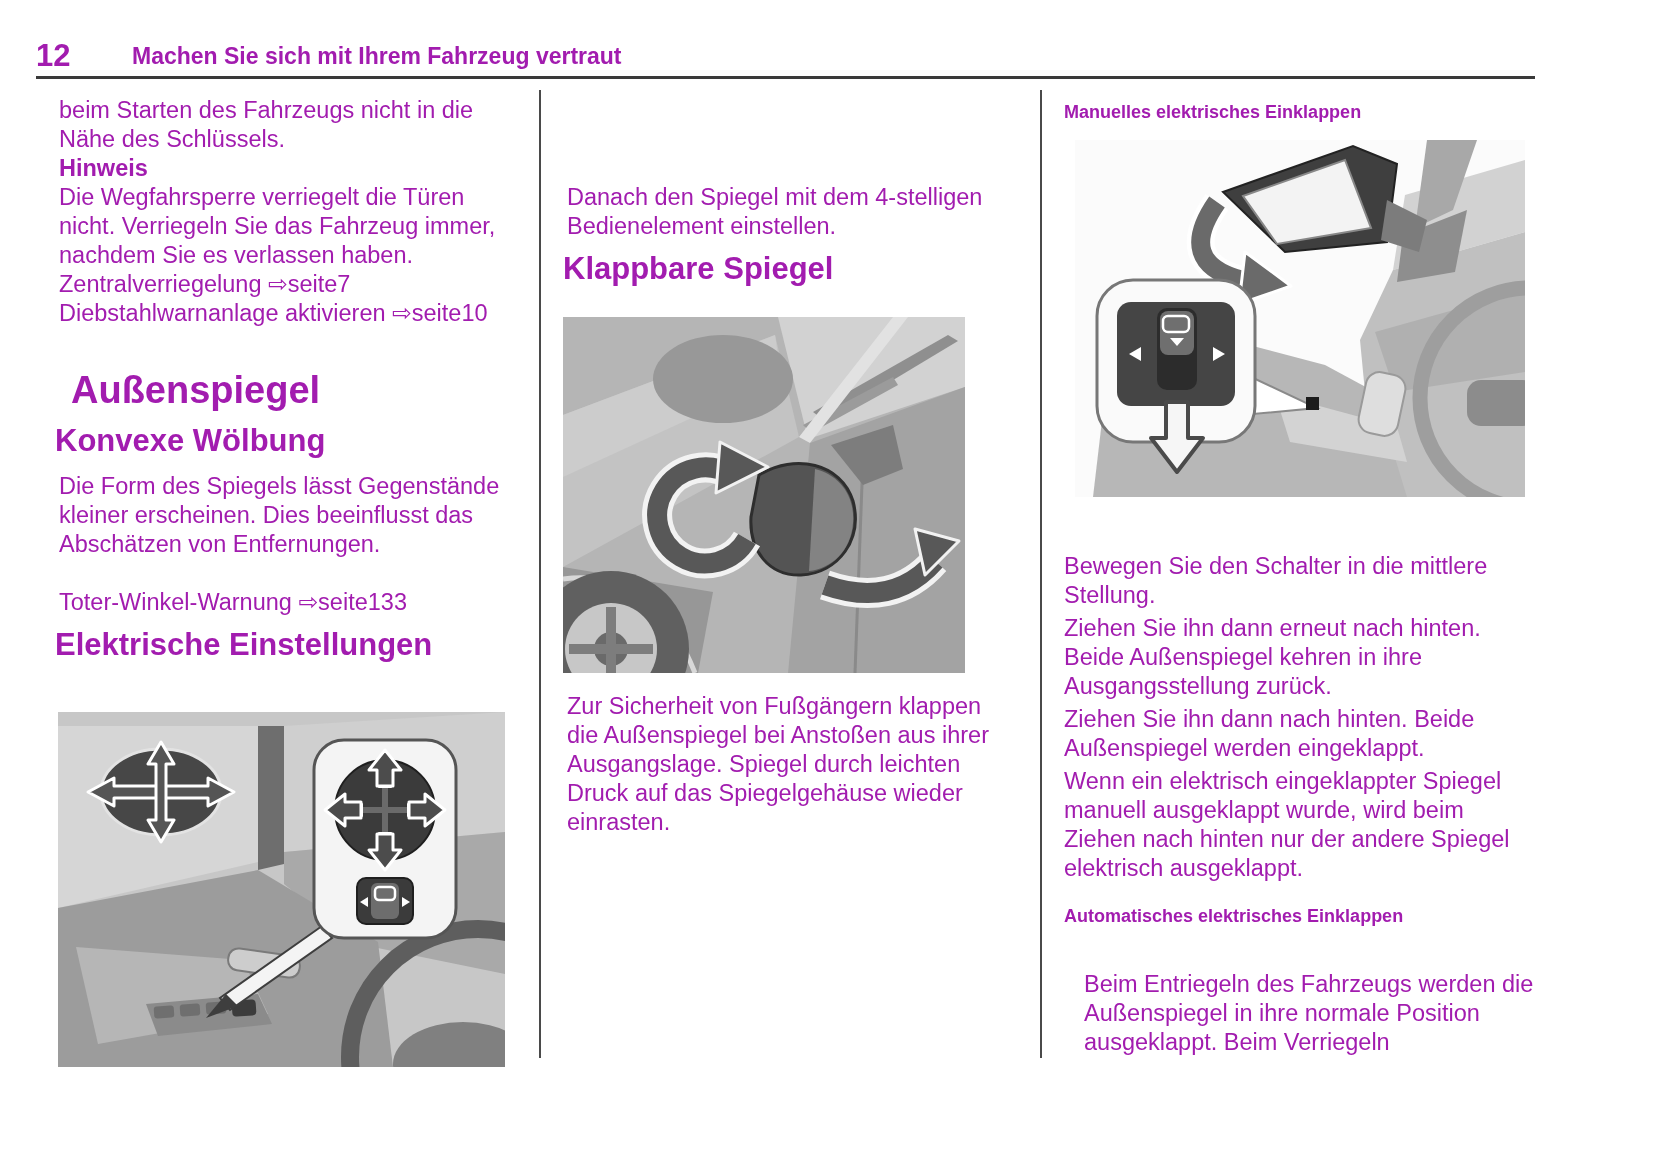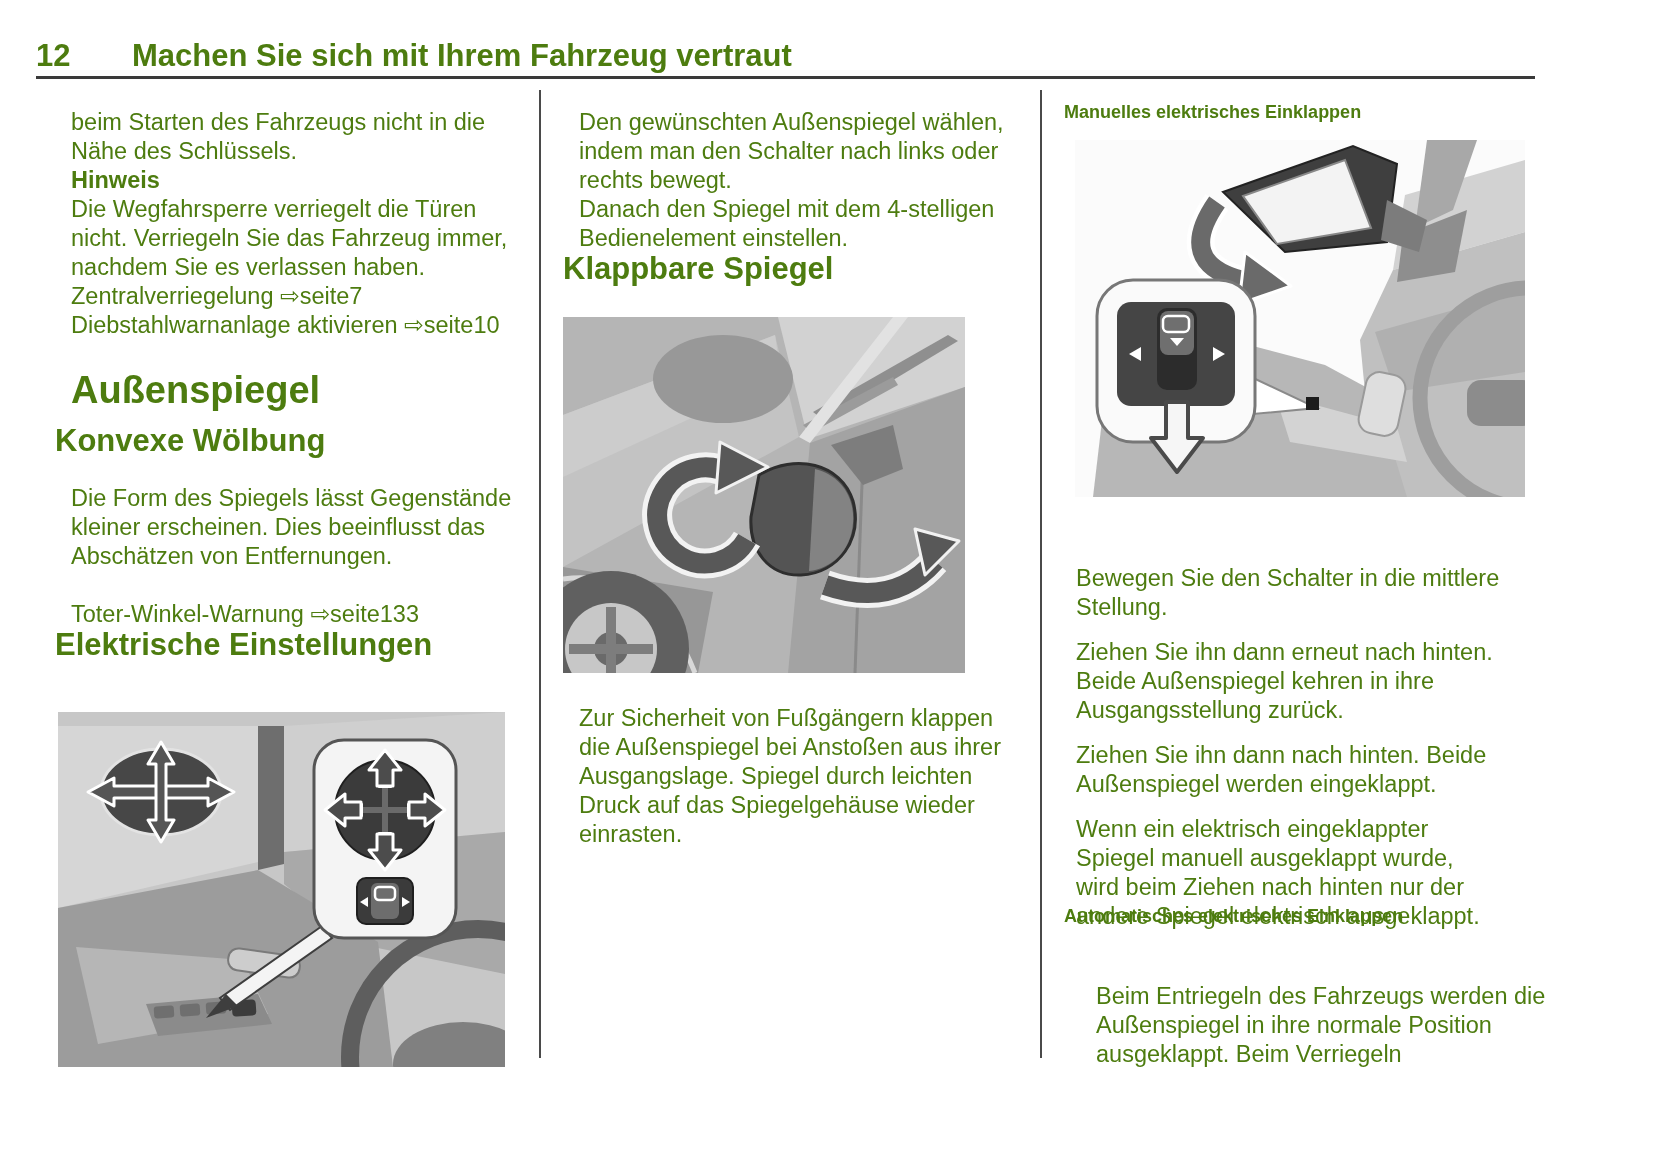--- a/index.html
+++ b/index.html
@@ -1,24 +1,24 @@
 <!DOCTYPE html>
 <html><head>
 <meta charset="utf-8">
 <style>
   html,body{margin:0;padding:0;background:#ffffff;}
   .page{position:relative;width:1653px;height:1165px;background:#ffffff;
-        font-family:"Liberation Sans","DejaVu Sans",sans-serif;color:#4d7c0f;overflow:hidden;}
+        font-family:"Liberation Sans","DejaVu Sans",sans-serif;color:#a21caf;overflow:hidden;}
   .abs{position:absolute;}
   .body-text{font-size:23.5px;line-height:29px;}
-  p{margin:16px;}
+  p{margin:4px;}
   .h1{margin:16px;font-size:38px;font-weight:bold;line-height:44px;}
   .h2{margin:0;font-size:31px;font-weight:bold;line-height:37px;}
   .h3{margin:4px;font-size:18px;font-weight:bold;line-height:33px;}
-  .runhead{margin:0;font-size:31px;font-weight:bold;line-height:36px;}
+  .runhead{margin:0;font-size:23px;font-weight:bold;line-height:36px;}
   .pagenum{font-size:31px;font-weight:bold;line-height:36px;}
   .rule{background:#3a3a3a;height:3px;}
   .colsep{position:absolute;width:2px;background:#4a4a4a;}
   figure{margin:0;position:absolute;}
   svg{display:block;}
 </style>
 </head>
 <body>
 
 <div class="page">
@@ -94,21 +94,20 @@
           <rect x="299" y="166" width="56" height="46" rx="9" fill="#3b3b3b" stroke="#1f1f1f" stroke-width="2"></rect>
           <rect x="313" y="171" width="28" height="36" rx="6" fill="#6d6d6d"></rect>
           <rect x="317" y="175" width="20" height="13" rx="4" fill="none" stroke="#ffffff" stroke-width="2.5"></rect>
           <polygon points="302,190 310,185 310,195" fill="#ffffff"></polygon>
           <polygon points="352,190 344,185 344,195" fill="#ffffff"></polygon>
         </g>
       </g>
     </svg>
   </figure>
 
-  <p class="abs body-text" style="left:563px;top:92px;width:450px;">Den gewünschten Außenspiegel wählen, indem man den Schalter nach links oder rechts bewegt.</p>
   <p class="abs body-text" style="left:563px;top:179px;width:450px;">Danach den Spiegel mit dem 4-stelligen Bedienelement einstellen.</p>
   <h3 class="abs h2" style="left:563px;top:250px;width:450px;">Klappbare Spiegel</h3>
 
   <figure style="left:563px;top:317px;">
     <svg width="402" height="356" viewBox="0 0 402 356">
       <rect width="402" height="356" fill="#b5b5b5"></rect>
       <polygon points="215,0 402,0 402,70 245,122" fill="#d2d2d2"></polygon>
       <polygon points="250,95 385,18 395,24 262,104" fill="#8f8f8f"></polygon>
       <polygon points="240,108 330,60 335,68 248,116" fill="#9b9b9b"></polygon>
       <polygon points="0,98 212,18 236,120 0,250" fill="#c3c3c3"></polygon>

